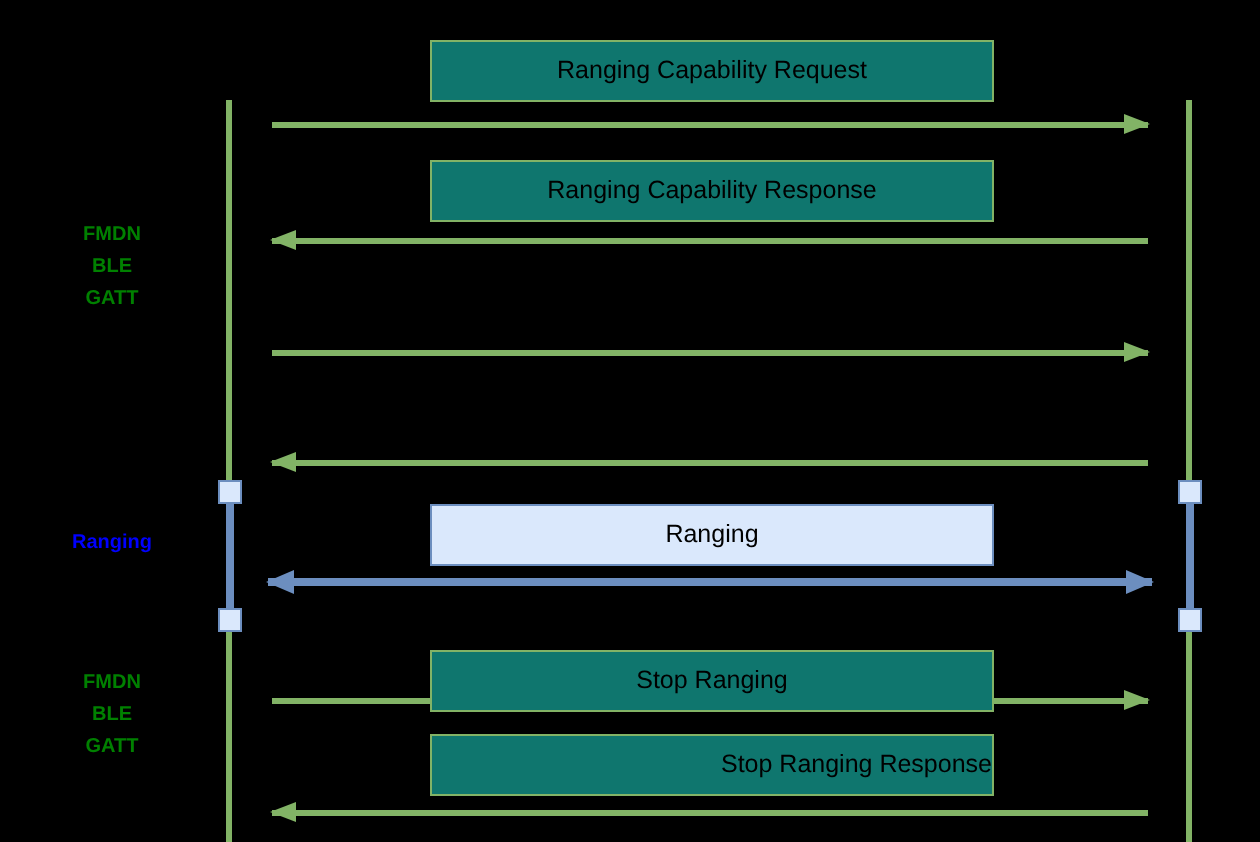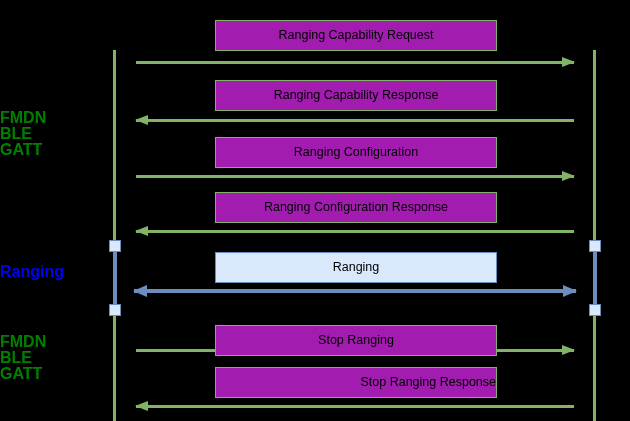--- a/index.html
+++ b/index.html
@@ -7,21 +7,21 @@
     position:relative;width:630px;height:421px;background:#000;
     font-family:"Liberation Sans", sans-serif;overflow:hidden;
   }
   
   .lifeline{position:absolute;top:50px;width:3px;height:371px;background:#82b366;z-index:1;}
   .lifeline.left{left:113px;}
   .lifeline.right{left:593px;}
   
   .msgbox{
     position:absolute;left:215px;width:282px;height:31px;box-sizing:border-box;
-    border:1px solid #82b366;background:#a21caf;color:#000;
+    border:1px solid #82b366;background:#0f766e;color:#000;
     font-size:12.5px;line-height:29px;text-align:center;z-index:3;
     white-space:nowrap;
   }
   .msgbox.blue{border-color:#6c8ebf;background:#dae8fc;}
   
   .arrow{position:absolute;left:136px;width:438px;height:0;z-index:2;}
   .arrow .shaft{position:absolute;left:0;right:0;top:-1.5px;height:3px;background:#82b366;}
   .arrow .head-right{position:absolute;right:-1px;top:-5px;width:0;height:0;
     border-left:13px solid #82b366;border-top:5px solid transparent;border-bottom:5px solid transparent;}
   .arrow .head-left{position:absolute;left:-1px;top:-5px;width:0;height:0;
@@ -36,22 +36,22 @@
   .act-line{position:absolute;top:248px;width:4px;height:62px;background:#6c8ebf;z-index:2;}
   .act-line.left{left:112.5px;}
   .act-line.right{left:592.5px;}
   .act-node{position:absolute;width:12px;height:12px;box-sizing:border-box;
     background:#dae8fc;border:1.5px solid #6c8ebf;z-index:4;}
   .act-node.tl{left:108.5px;top:240px;}
   .act-node.bl{left:108.5px;top:304px;}
   .act-node.tr{left:588.5px;top:240px;}
   .act-node.br{left:588.5px;top:304px;}
   
-  .phase{position:absolute;left:0;width:112px;text-align:left;
-    font-weight:bold;font-size:16px;line-height:16px;}
+  .phase{position:absolute;left:0;width:112px;text-align:center;
+    font-weight:bold;font-size:10px;line-height:16px;}
   .phase.green{color:#008000;}
   .phase.blue{color:#0000ff;}
   .phase.p1{top:110px;}
   .phase.p2{top:264px;}
   .phase.p3{top:334px;}
 </style>
 </head>
 <body>
 
 <div class="canvas">
@@ -85,27 +85,25 @@
     <div class="shaft"></div>
     <div class="head-right"></div>
   </div>
 
   <div class="msgbox" style="top:80px;">Ranging Capability Response</div>
   <div class="arrow" style="top:120px;">
     <div class="shaft"></div>
     <div class="head-left"></div>
   </div>
 
-  <div class="msgbox" style="top:137px;">Ranging Configuration</div>
   <div class="arrow" style="top:176px;">
     <div class="shaft"></div>
     <div class="head-right"></div>
   </div>
 
-  <div class="msgbox" style="top:192px;">Ranging Configuration Response</div>
   <div class="arrow" style="top:231px;">
     <div class="shaft"></div>
     <div class="head-left"></div>
   </div>
 
   <div class="msgbox blue" style="top:252px;">Ranging</div>
   <div class="arrow blue" style="top:291px;">
     <div class="shaft"></div>
     <div class="head-left"></div>
     <div class="head-right"></div>

